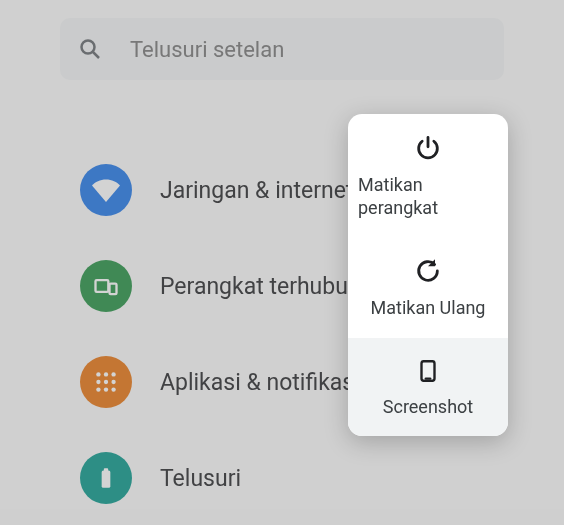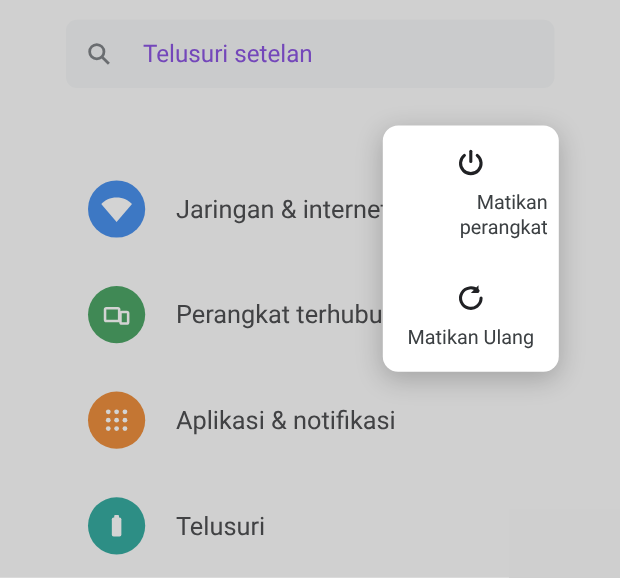--- a/index.html
+++ b/index.html
@@ -27,21 +27,21 @@
     align-items: center;
     padding: 0 18px;
   }
   .search-bar .icon {
     color: #5f6368;
     margin-right: 28px;
     display: flex;
   }
   .search-bar .placeholder {
     font-size: 22px;
-    color: #6d28d9;
+    color: #737373;
   }
   .settings-list {
     padding: 50px 40px 0 80px;
   }
   .settings-item {
     display: flex;
     align-items: center;
     margin-bottom: 44px;
   }
   .settings-item .circle {
@@ -76,21 +76,21 @@
     display: flex;
     flex-direction: column;
     align-items: stretch;
     overflow: hidden;
   }
   .power-item {
     display: flex;
     flex-direction: column;
     align-items: center;
     padding: 20px 10px 18px 10px;
-    text-align: right;
+    text-align: left;
   }
   .power-item .picon {
     color: #202124;
     margin-bottom: 12px;
     display: flex;
   }
   .power-item .plabel {
     font-size: 18px;
     line-height: 1.25;
     color: #3c4043;
@@ -179,14 +179,23 @@
   <div class="power-item">
     <span class="picon">
       <svg width="28" height="28" viewBox="0 0 24 24" fill="none" stroke="currentColor" stroke-width="2.4" stroke-linecap="round">
         <path d="M20 12a8 8 0 1 1-2.34-5.66"></path>
         <polygon points="18,2 18,8 12,8" fill="currentColor" stroke="none"></polygon>
       </svg>
     </span>
     <span class="plabel">Matikan Ulang</span>
   </div>
 
+  <div class="power-item highlight">
+    <span class="picon">
+      <svg width="26" height="26" viewBox="0 0 24 24" fill="none" stroke="currentColor" stroke-width="2.2" stroke-linecap="round">
+        <rect x="6" y="3" width="12" height="18" rx="2"></rect>
+        <line x1="10" y1="19" x2="14" y2="19"></line>
+      </svg>
+    </span>
+    <span class="plabel">Screenshot</span>
+  </div>
 
 </div>
 
 </body></html>

